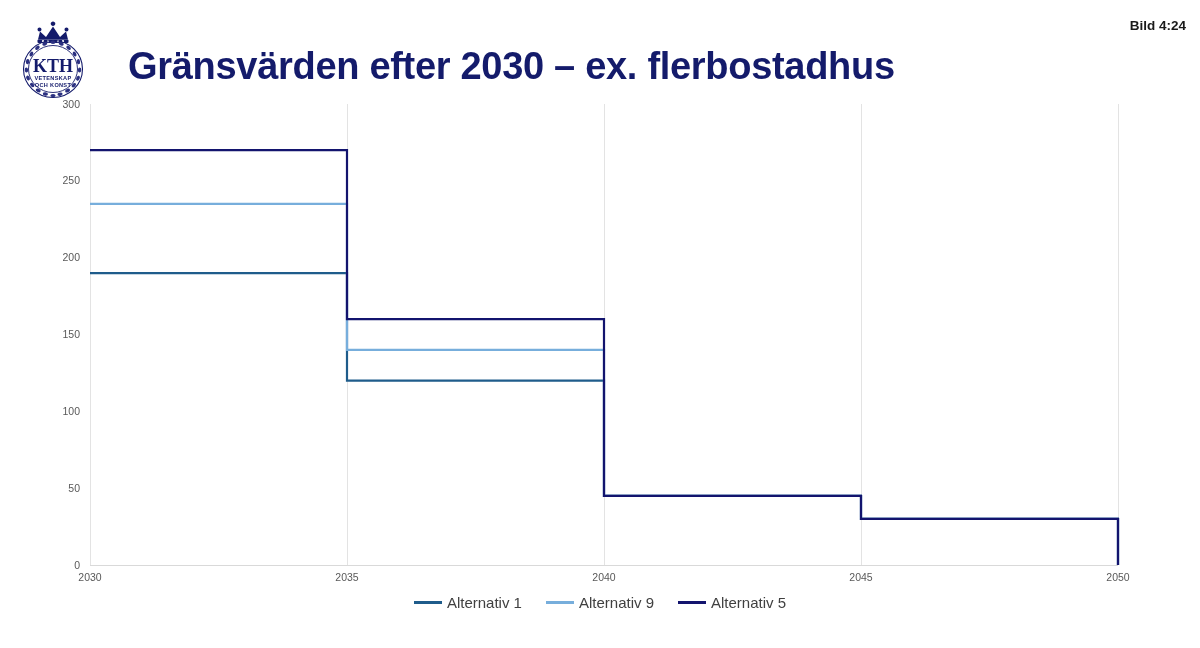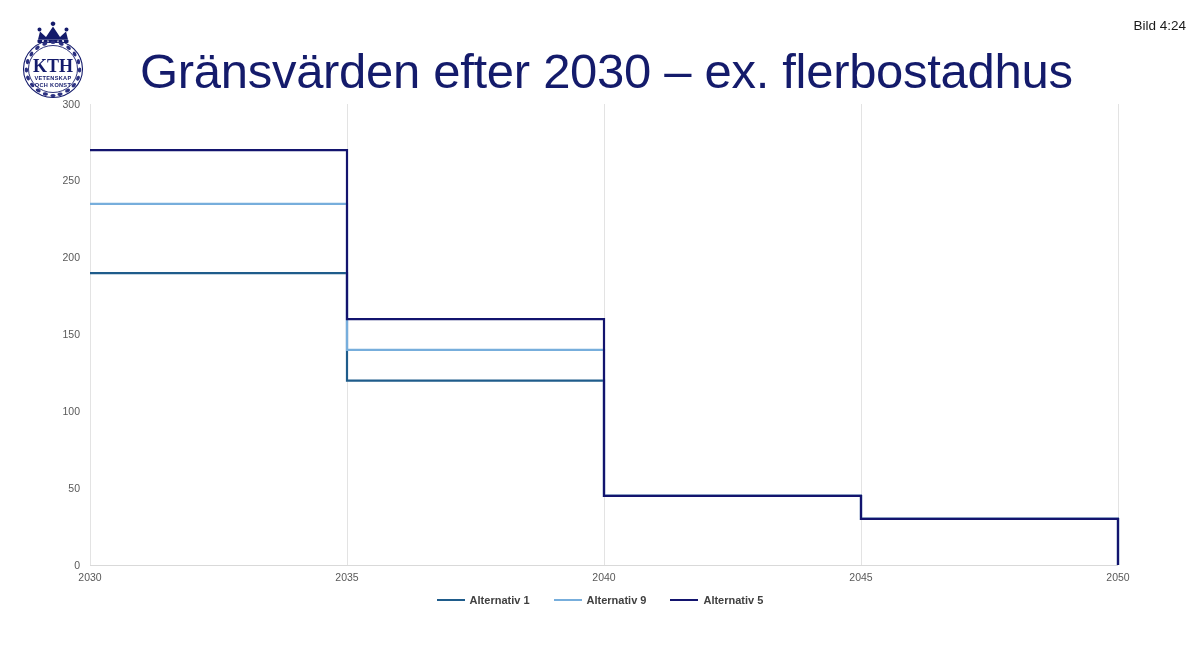--- a/index.html
+++ b/index.html
@@ -25,35 +25,35 @@
   }
   #kth-logo {
     position: absolute;
     left: 12px;
     top: 16px;
     width: 82px;
     height: 86px;
   }
   #slide-title {
     position: absolute;
-    left: 140px;
+    left: 128px;
     top: 47px;
-    font-size: 49px;
-    font-weight: normal;
+    font-size: 38px;
+    font-weight: bold;
     letter-spacing: -0.3px;
     color: #141B6B;
     white-space: nowrap;
     line-height: 1;
   }
   #slide-number {
     position: absolute;
     right: 14px;
     top: 18px;
     font-size: 13.5px;
-    font-weight: normal;
+    font-weight: bold;
     color: #1a1a1a;
     white-space: nowrap;
   }
 
   
   #chart-area {
     position: absolute;
     left: 0;
     top: 0;
     width: 1200px;
@@ -100,24 +100,23 @@
     align-items: center;
     gap: 5px;
   }
   .legend-swatch {
     display: inline-block;
     width: 28px;
     height: 2.5px;
     border-radius: 0;
   }
   .legend-label {
-    font-size: 11px;
+    font-size: 15px;
     color: #404040;
     white-space: nowrap;
-    font-weight: bold;
   }
 </style>
 </head>
 <body>
 
 <div id="slide-header">
 
   <div id="kth-logo">
     <svg width="82" height="86" viewBox="0 0 82 86" xmlns="http://www.w3.org/2000/svg">
 

